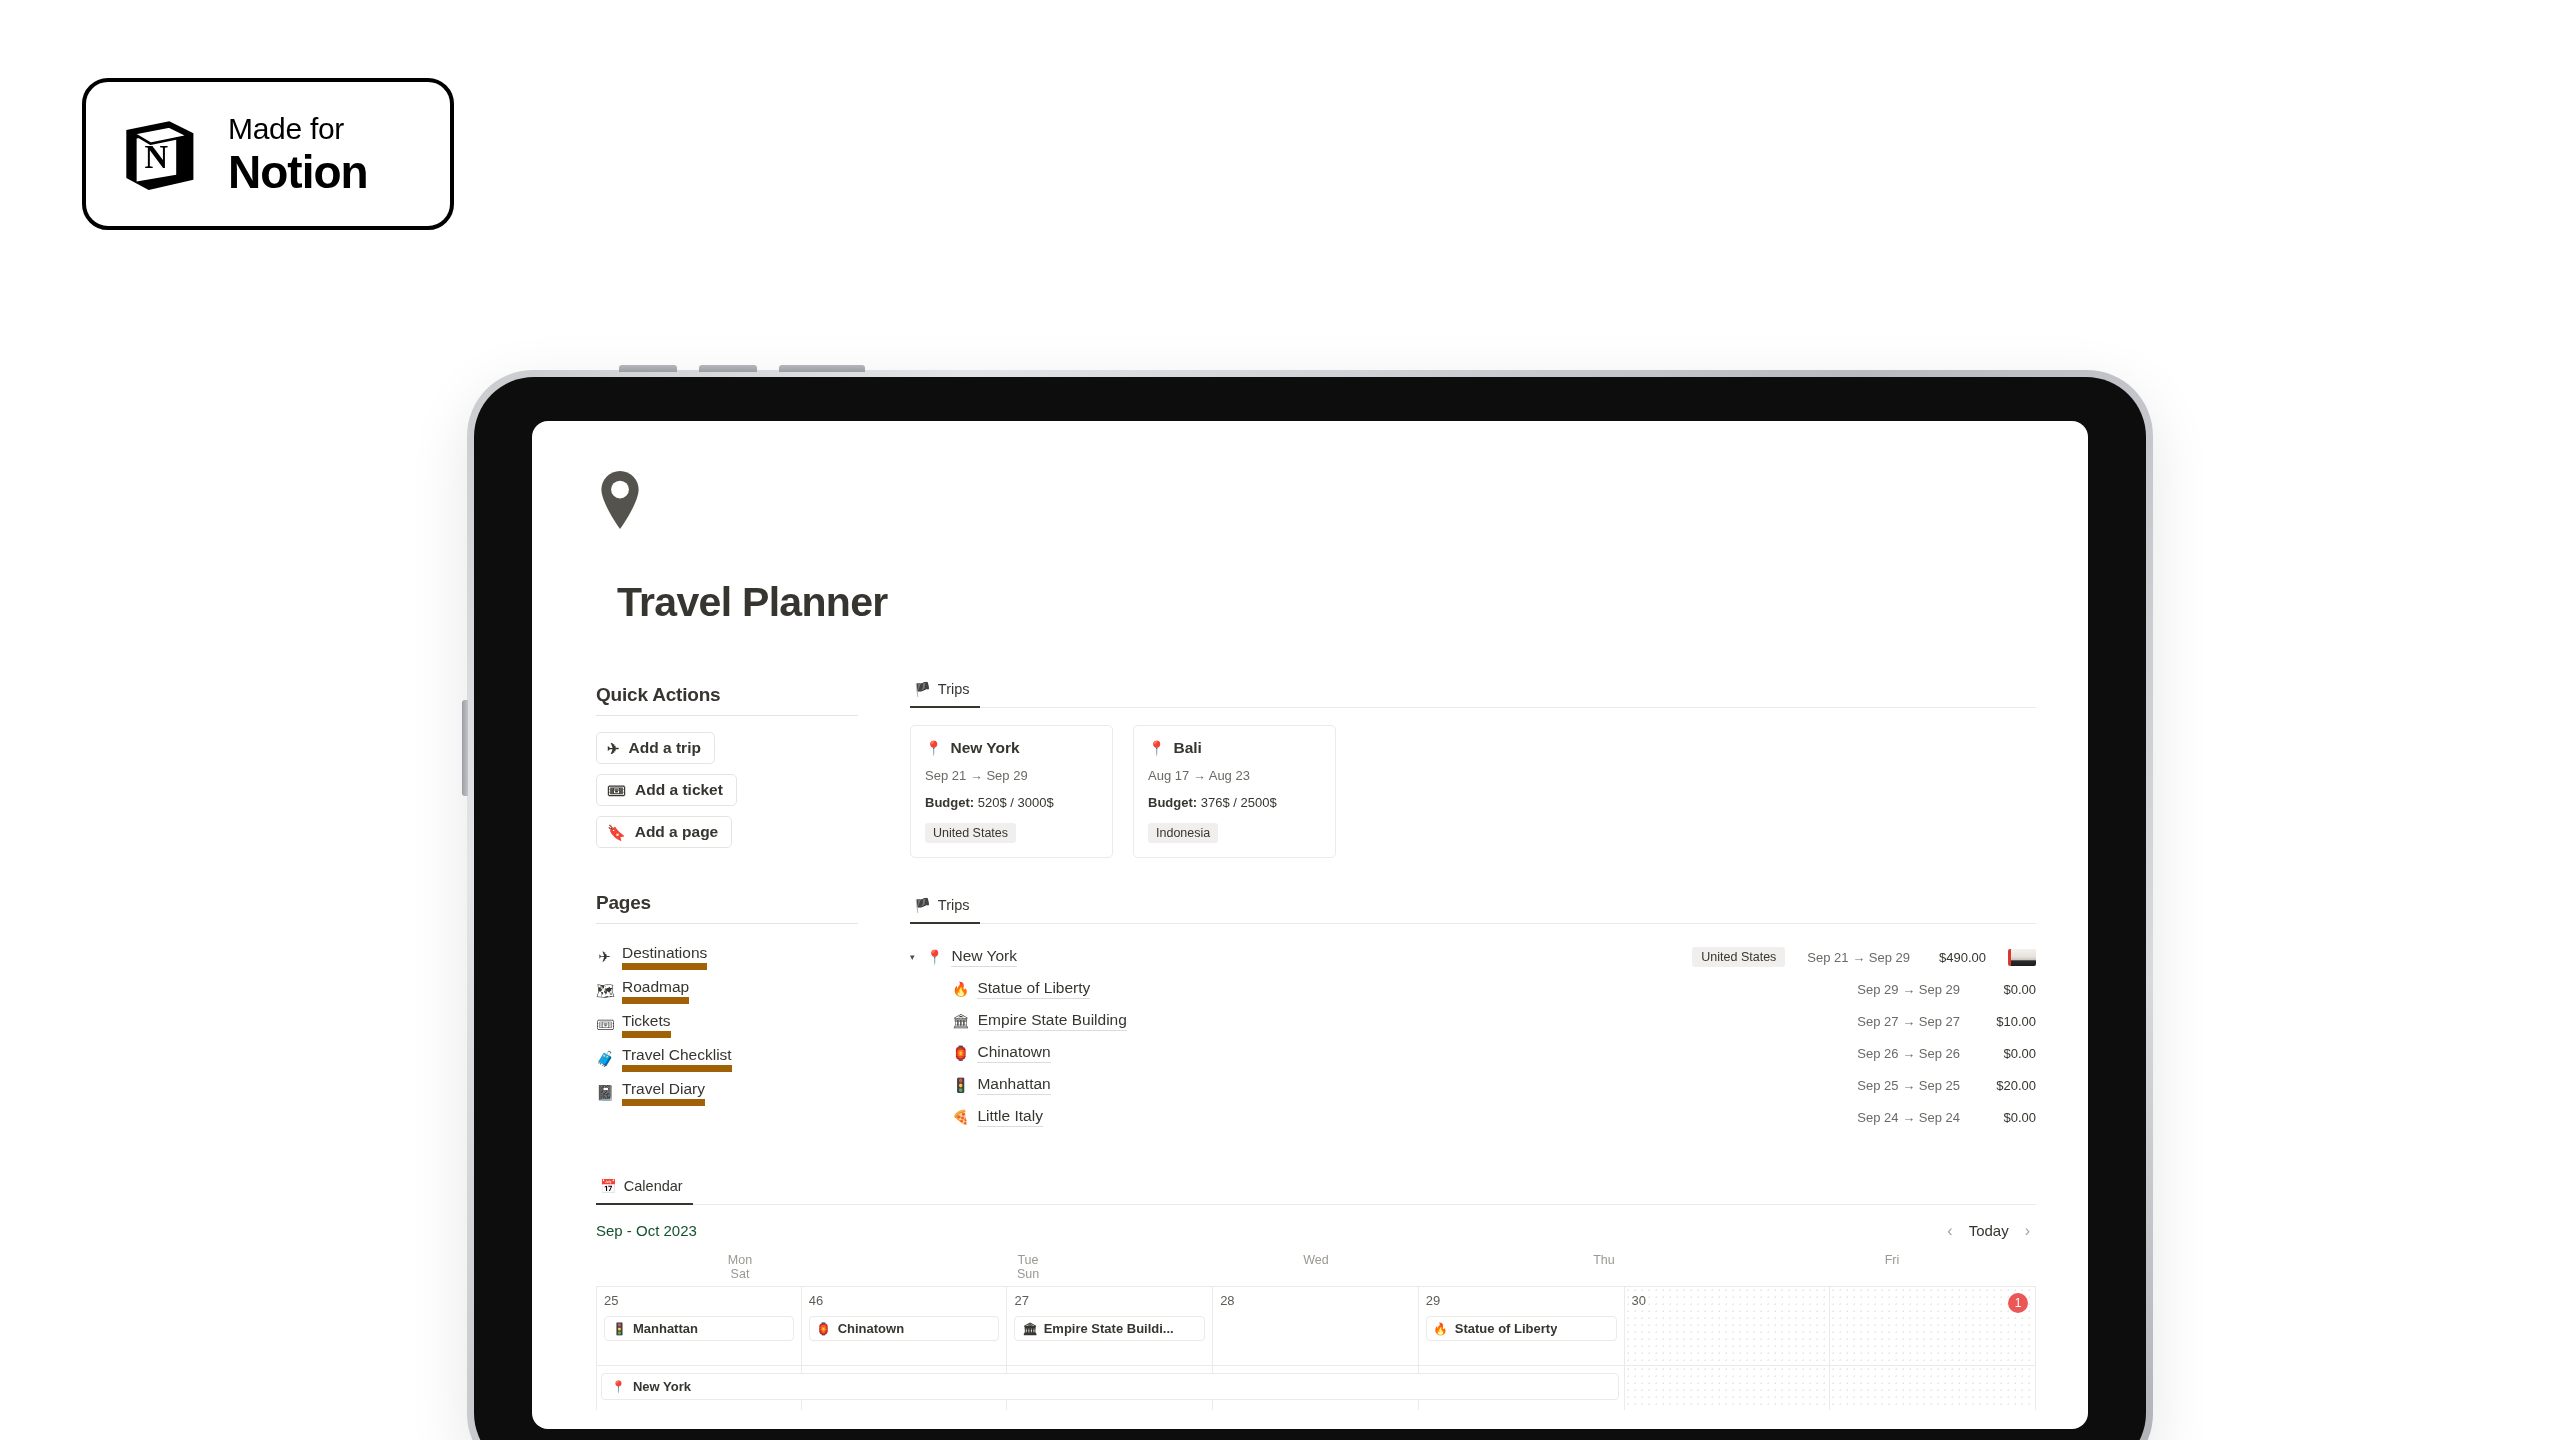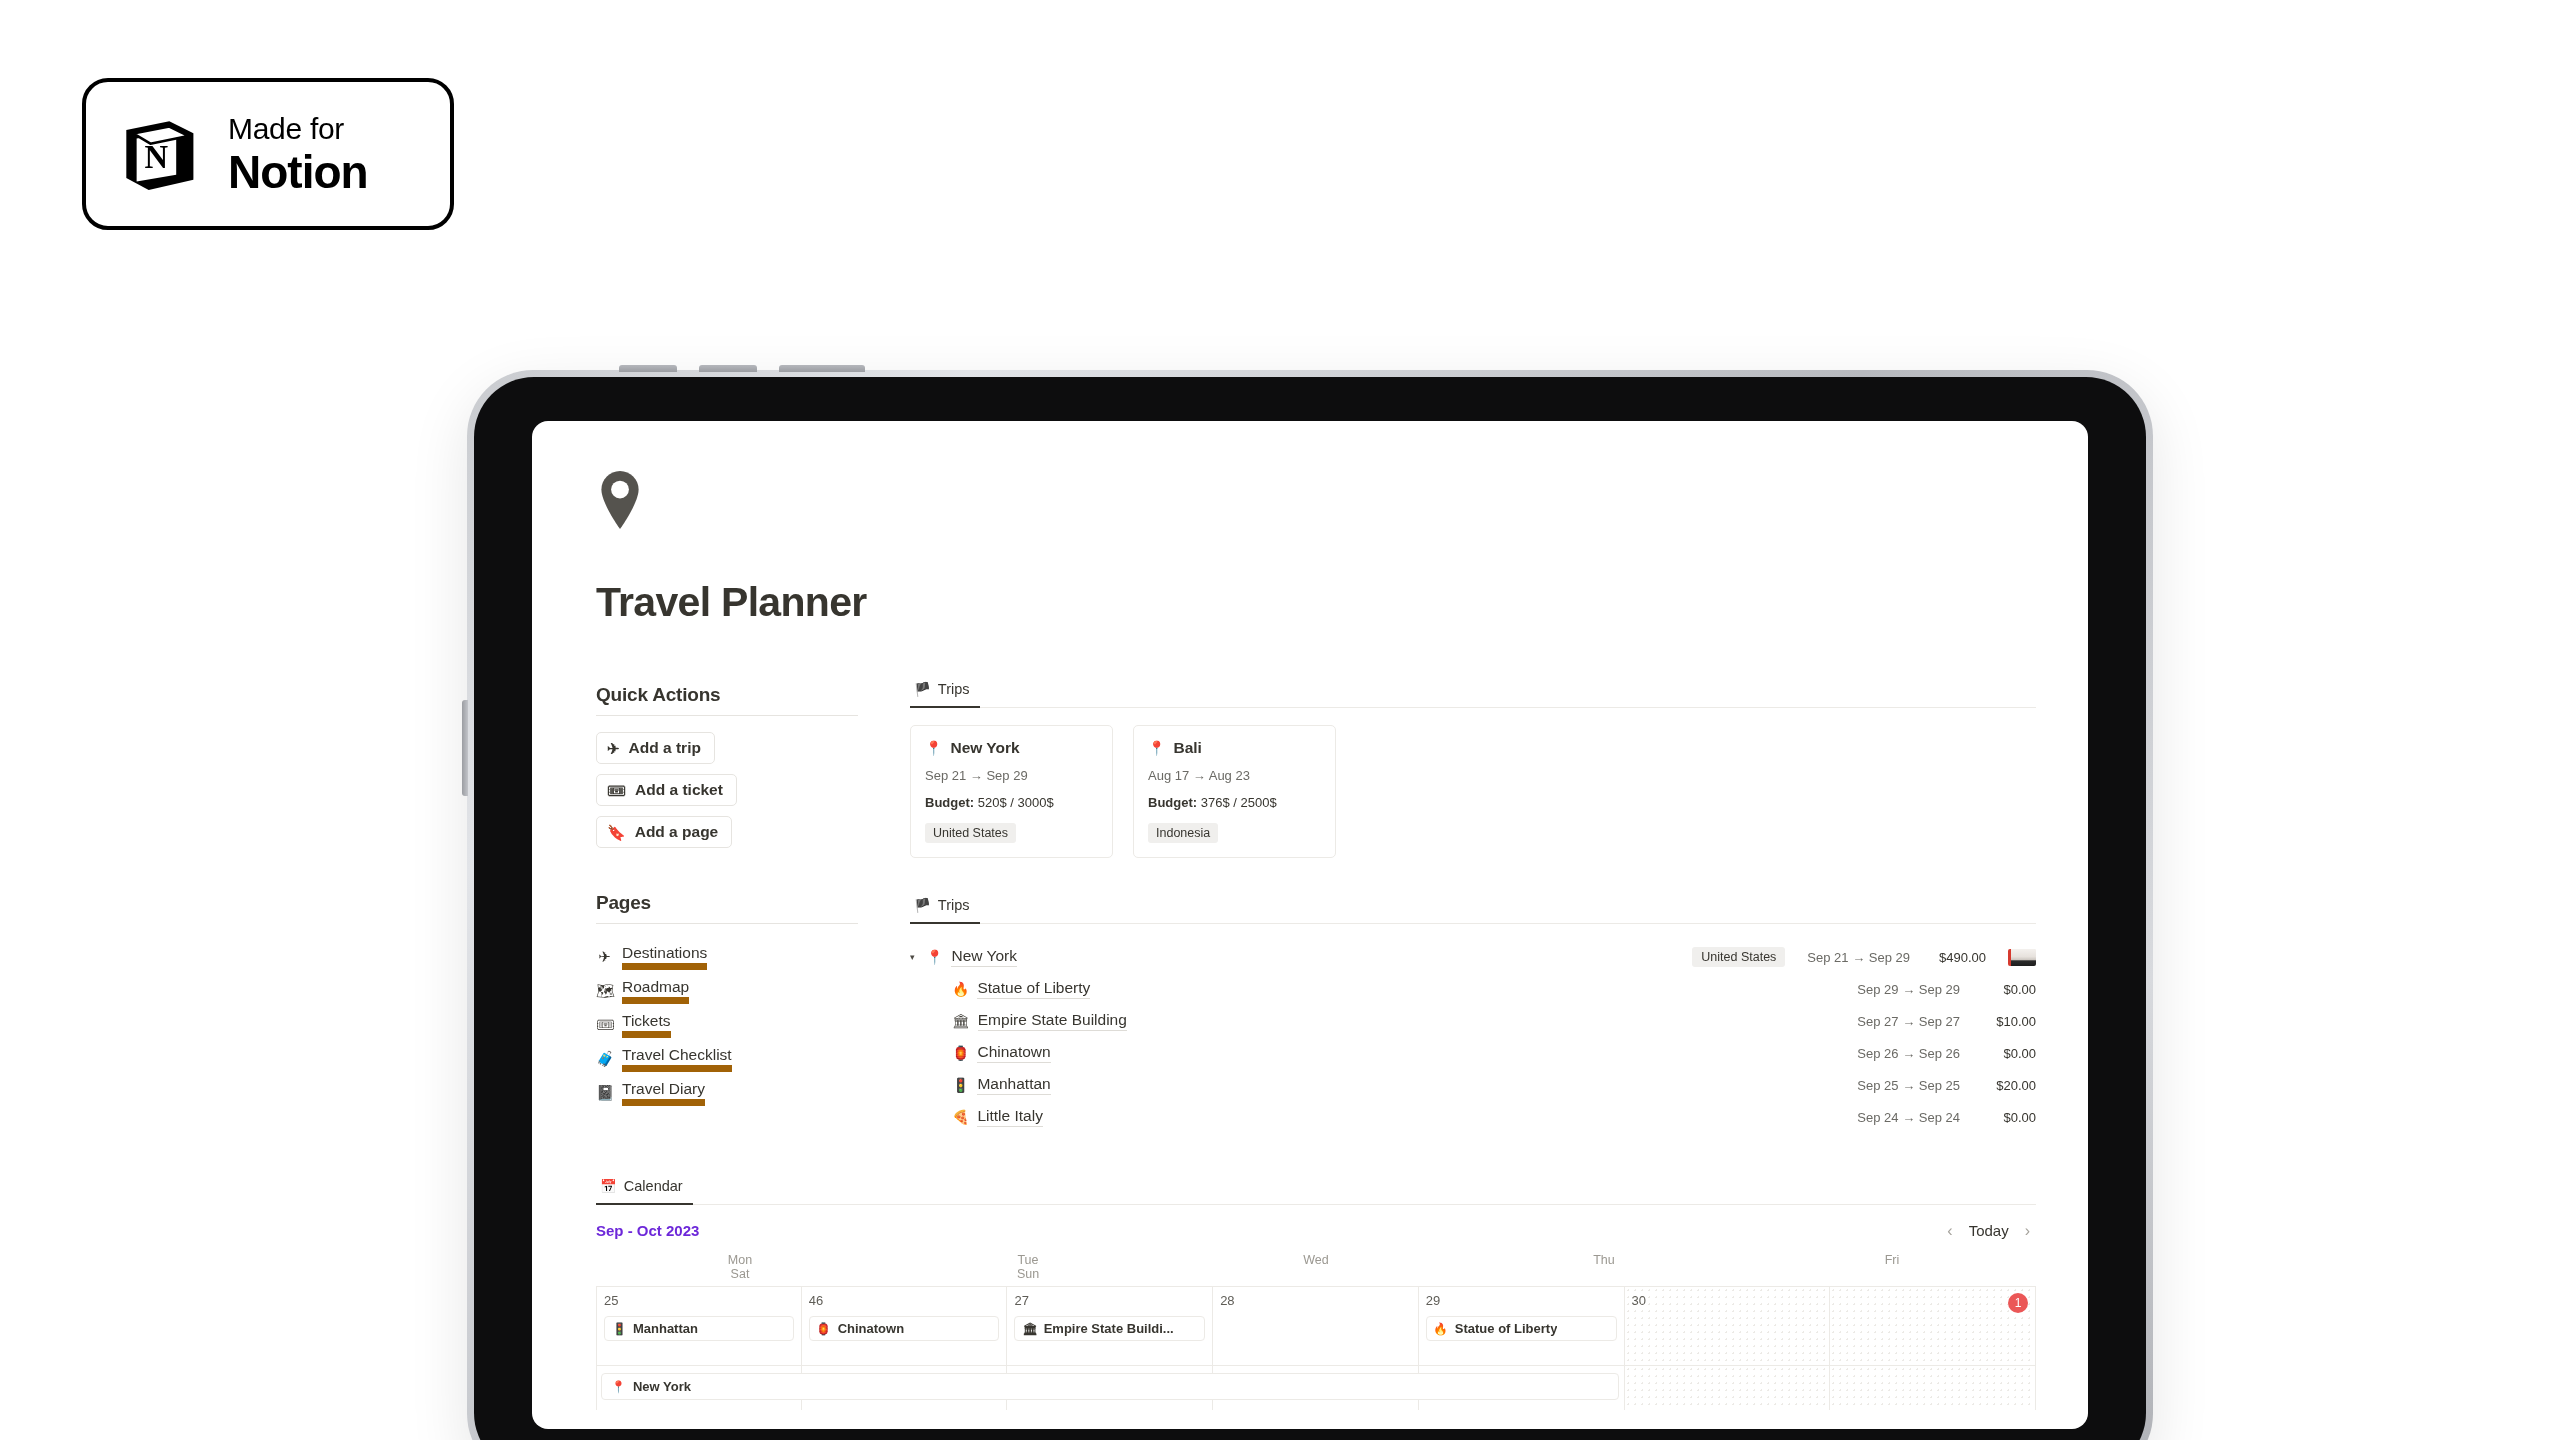--- a/index.html
+++ b/index.html
@@ -101,20 +101,21 @@
   }
 
   .pin-icon { width: 48px; height: 62px; display: block; margin-bottom: 48px; }
 
   .page-title {
     font-size: 41px;
     font-weight: 700;
     letter-spacing: -0.7px;
     color: #37352f;
     margin-bottom: 52px;
+    margin-left: 21px;
   }
 
   .columns { display: flex; gap: 52px; align-items: flex-start; justify-content: flex-end; }
 
   
   .left-col { width: 262px; flex: 0 0 262px; padding-top: 6px; }
 
   .section-head {
     font-size: 19px;
     font-weight: 700;
@@ -241,21 +242,21 @@
     flex: 0 0 auto;
   }
 
   
   .calendar-wrap { padding-left: 0; margin-top: 42px; }
 
   .cal-head {
     display: flex; align-items: center;
     margin-bottom: 14px;
   }
-  .cal-month { font-size: 15px; font-weight: 700; color: #6d28d9; }
+  .cal-month { font-size: 15px; font-weight: 400; color: #14532d; }
   .cal-nav { margin-left: auto; display: flex; align-items: center; gap: 16px; padding-right: 58px; }
   .cal-nav .arrow { font-size: 16px; color: #a6a39d; cursor: pointer; line-height: 1; }
   .cal-nav .today { font-size: 15px; color: #37352f; cursor: pointer; }
 
   .cal-grid { width: calc(100% - 52px); }
   .cal-dow {
     display: grid;
     grid-template-columns: repeat(5, 1fr);
     padding-bottom: 5px;
   }

